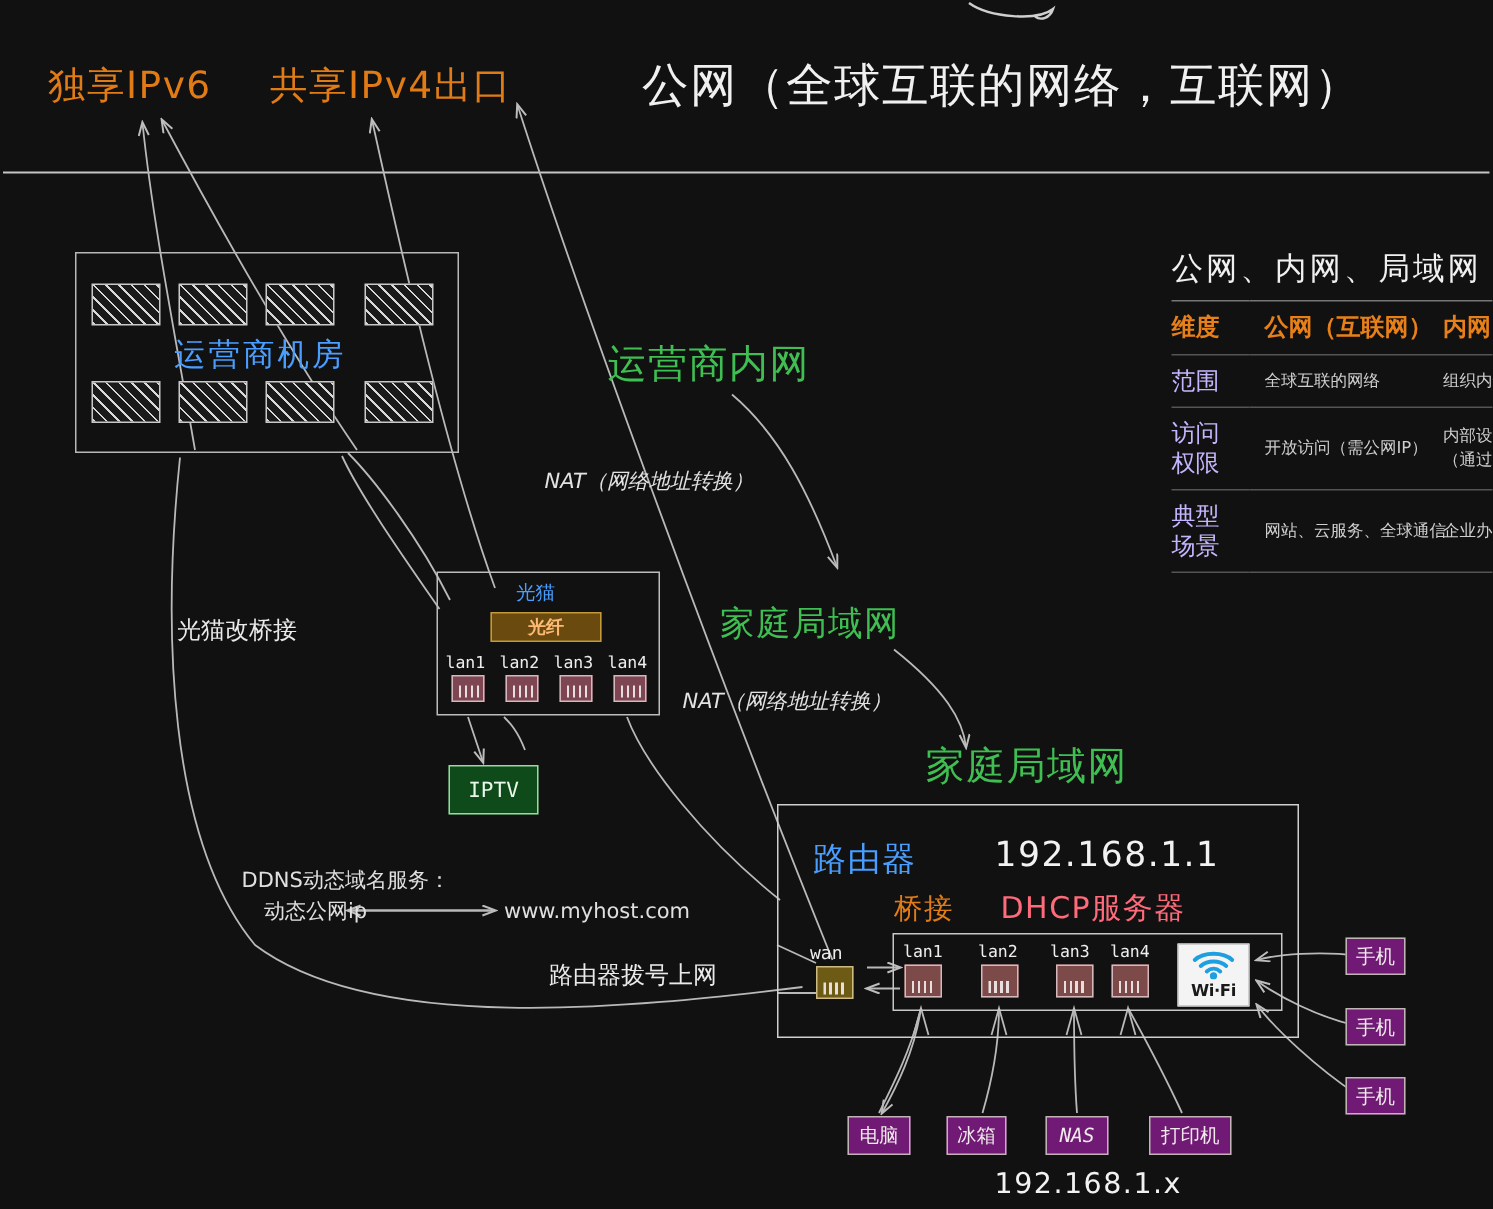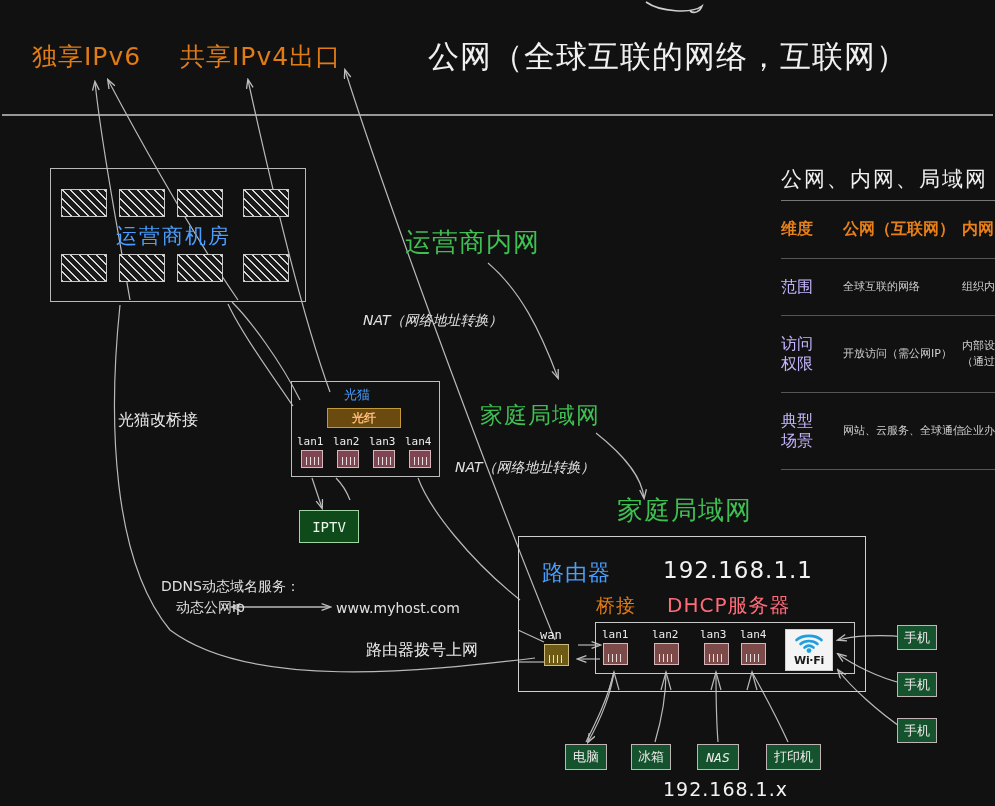--- a/index.html
+++ b/index.html
@@ -56,29 +56,29 @@
   #router-label{left:542px;top:558px;}
   #router-ip{left:663px;top:557px;}
   #router-bridge{left:596px;top:593px;}
   #router-dhcp{left:667px;top:592px;}
   #lan-group{left:595px;top:622px;width:260px;height:52px;border:1.3px solid #c8c8c8;box-sizing:border-box;}
   #wifi-badge{left:785px;top:629px;width:48px;height:42px;background:#f4f4f4;border:1px solid #cfcfcf;box-sizing:border-box;
               display:flex;flex-direction:column;align-items:center;justify-content:center;gap:1px;text-align:center;}
   #wifi-badge .wf-txt{font-size:11px;font-weight:bold;color:#1a1a1a;letter-spacing:-0.3px;}
 
   
-  .devbox{position:absolute;border:1.2px solid #c0b4b4;background:#14532d;box-sizing:border-box;
+  .devbox{position:absolute;border:1.2px solid #c0b4b4;background:#701a75;box-sizing:border-box;
           display:flex;align-items:center;justify-content:center;color:#f0eaea;font-size:13px;}
   .devbox.mono{font-family:"DejaVu Sans Mono","Liberation Mono",monospace;font-style:italic;}
 
   
   #cmp-table{left:781px;top:165px;width:290px;}
   #cmp-heading{font-size:21px;color:#f0f0f0;letter-spacing:2px;margin-bottom:7px;}
   #cmp-table table{border-collapse:collapse;width:290px;table-layout:fixed;}
-  #cmp-table th,#cmp-table td{padding:18px 0;vertical-align:middle;border-top:1px solid #555;border-bottom:1px solid #555;}
+  #cmp-table th,#cmp-table td{padding:7px 0;vertical-align:middle;border-top:1px solid #555;border-bottom:1px solid #555;}
   #cmp-table th{text-align:left;}
   .th-dim{color:#e8801a;font-size:16px;width:52px;}
   .th-col{color:#e8801a;font-size:16px;padding-left:10px !important;}
   .td-dim{color:#c4b5fd;font-size:16px;line-height:1.25;}
   .td-val{color:#cfcfcf;font-size:11px;padding-left:10px !important;line-height:1.45;}
   #cmp-table tr.r-head th{border-top:1px solid #777;}
 </style>
 </head>
 <body>
 

